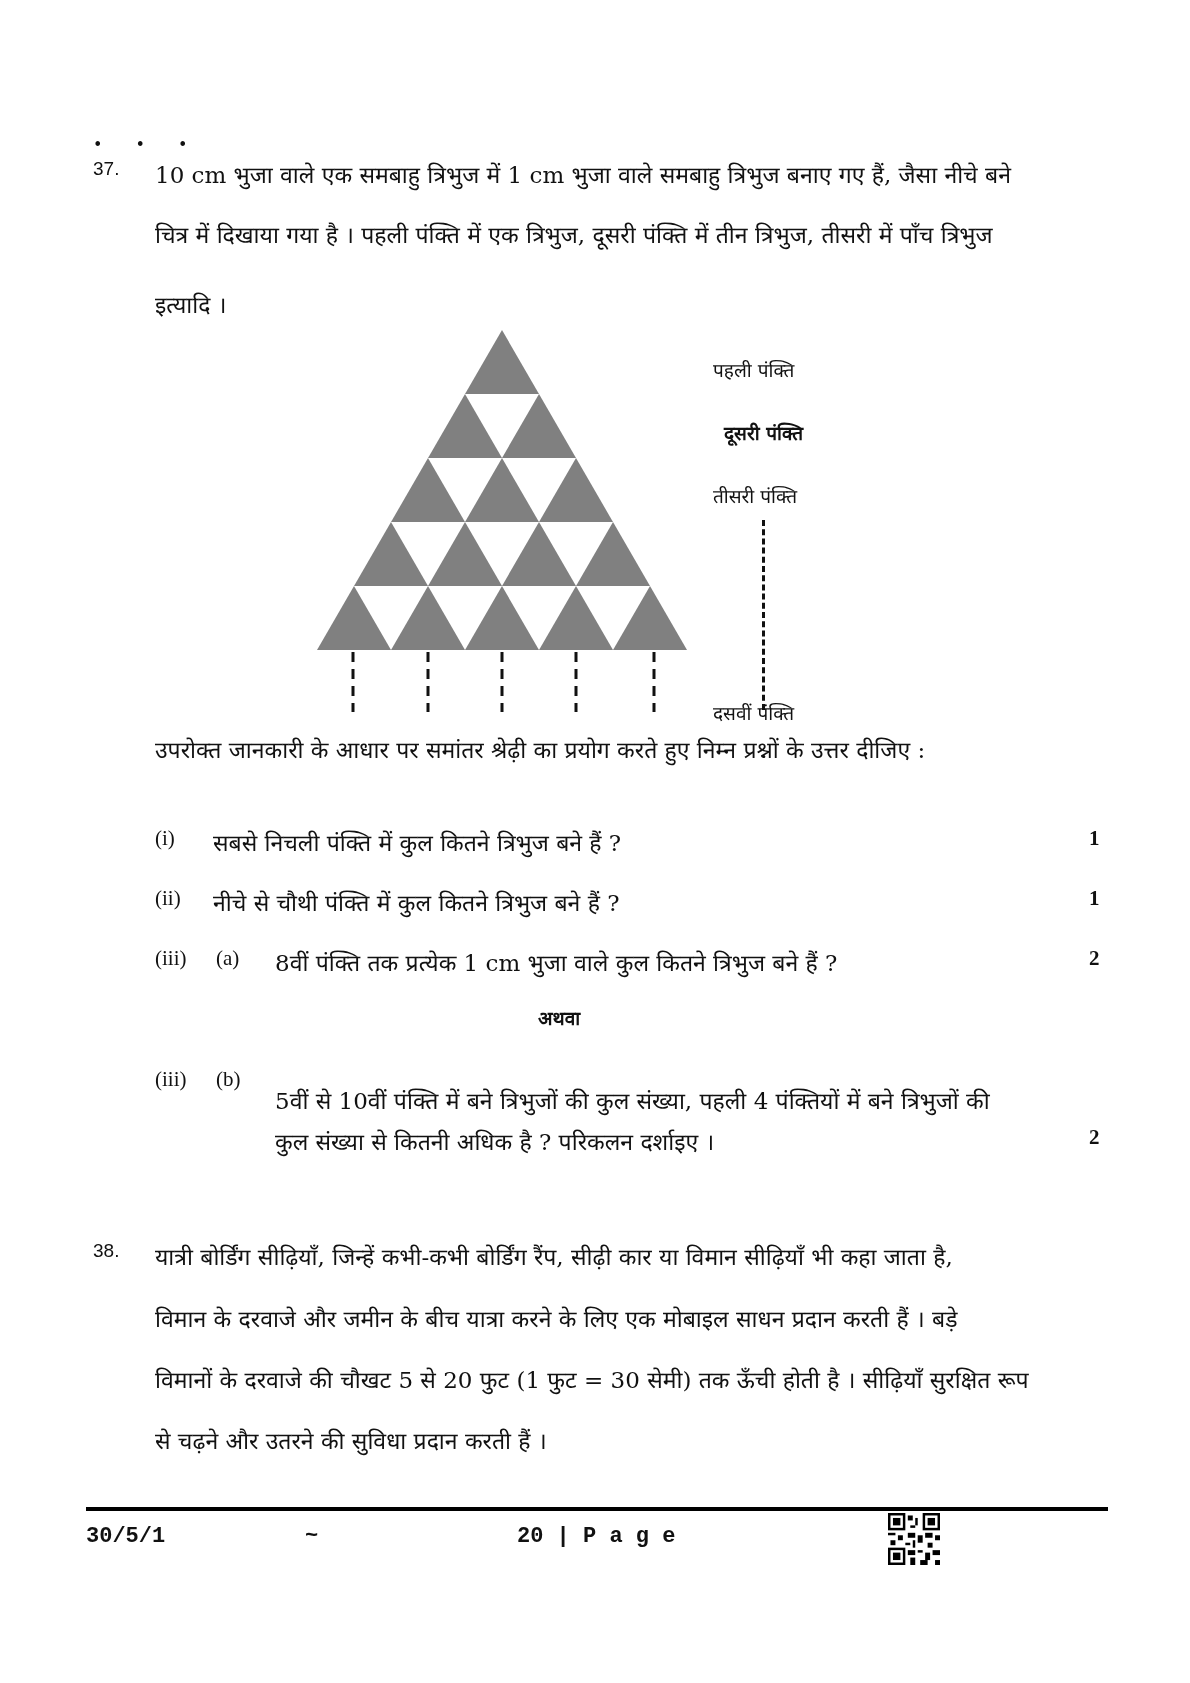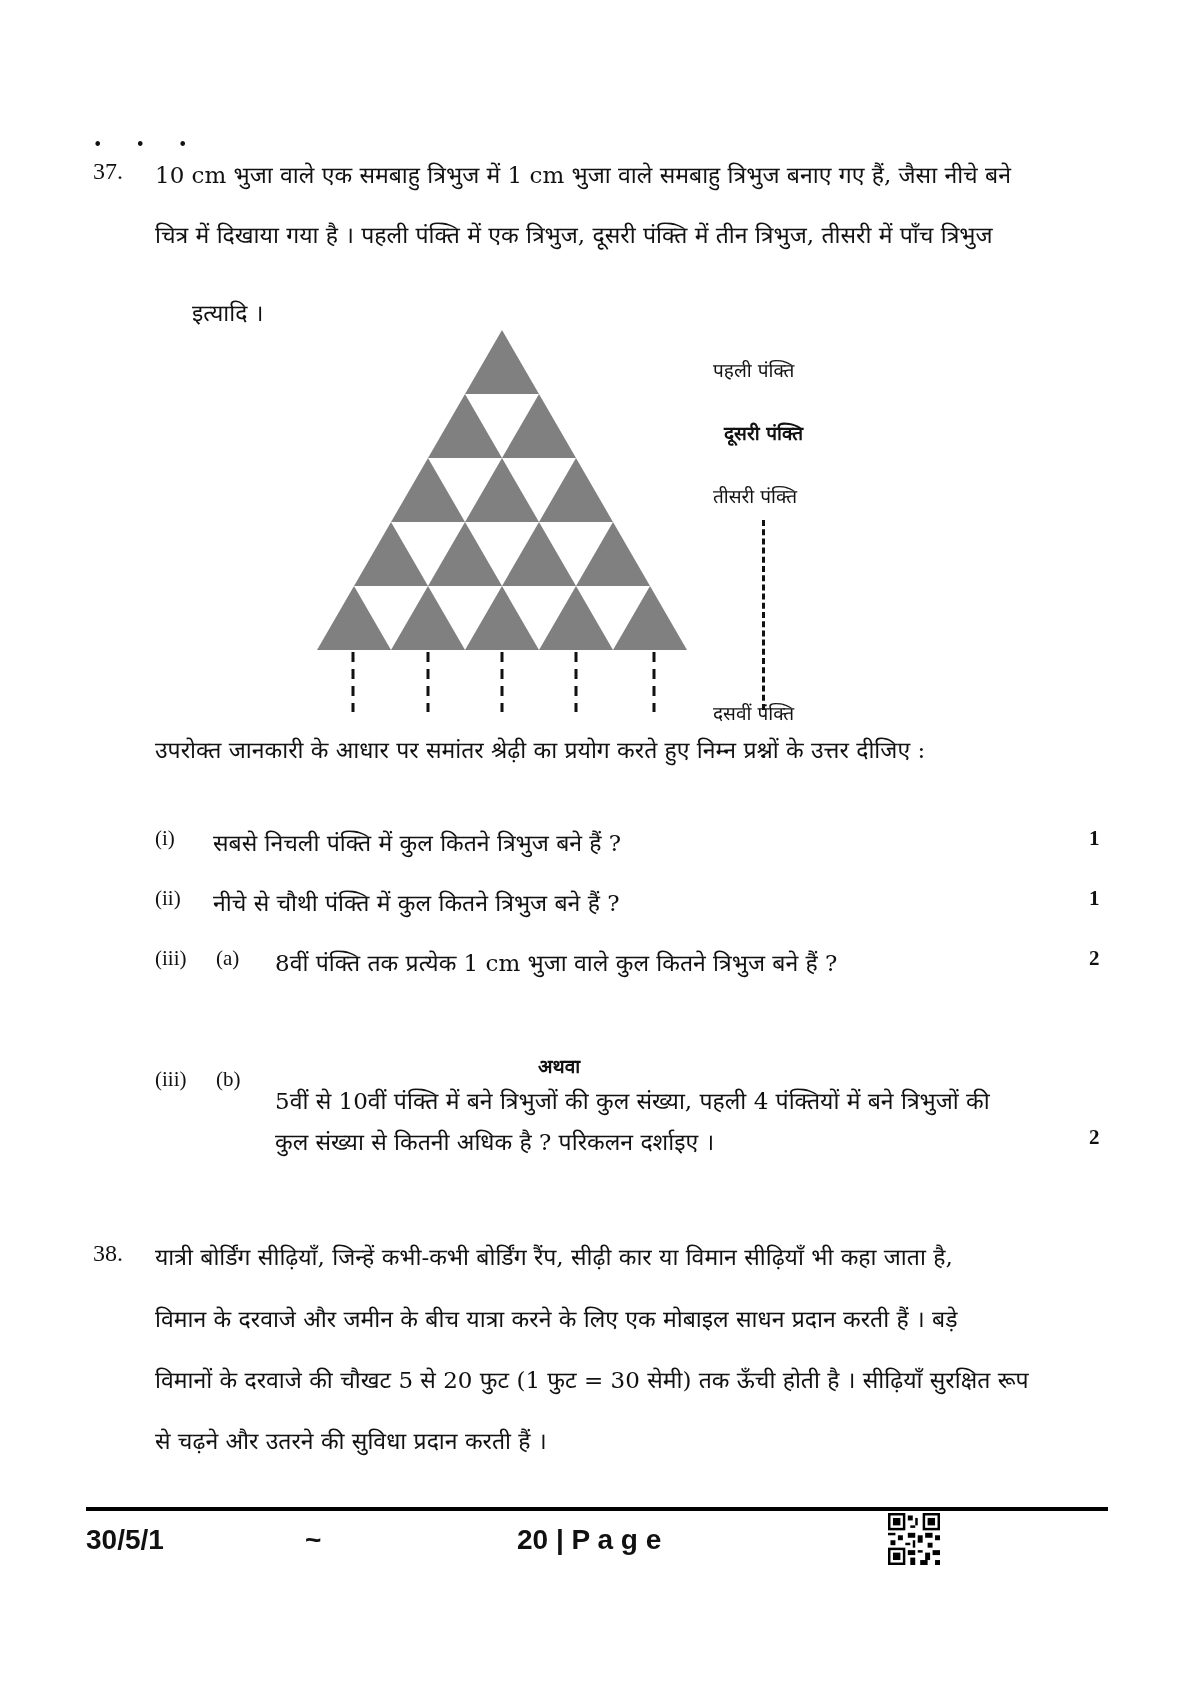--- a/index.html
+++ b/index.html
@@ -3,40 +3,40 @@
 <meta charset="utf-8">
 <style>
   html, body { margin: 0; padding: 0; background: #ffffff; }
   body {
     width: 1190px; height: 1683px; position: relative; overflow: hidden;
     font-family: "DejaVu Serif", "Liberation Serif", serif;
     color: #111;
   }
   .abs { position: absolute; }
   .bullets { left: 93px; top: 135px; font-size: 16px; letter-spacing: 14px; }
-  .qnum { font-family: Liberation Serif, serif; font-size: 24px; }
+  .qnum { font-family: Liberation Sans, sans-serif; font-size: 19px; }
   .line { white-space: nowrap; font-size: 23px; }
   .latin { font-family: "Liberation Serif", serif; font-size: 21px; }
   .marks { font-family: "Liberation Serif", serif; font-weight: bold; font-size: 21px; }
   .label { font-size: 19px; white-space: nowrap; }
-  .or { font-weight: bold; font-size: 19px; margin-top: 48px; }
+  .or { font-weight: bold; font-size: 19px; }
   .footer-rule { left: 86px; top: 1507px; width: 1022px; height: 4px; background: #000; }
-  .footer-text { font-family: Liberation Sans, sans-serif; font-weight: bold; font-size: 28px; }
+  .footer-text { font-family: Liberation Mono, monospace; font-weight: bold; font-size: 22px; }
   .vdash { border-left: 3px dashed #111; width: 0; }
 </style>
 </head>
 <body>
 
 <div class="abs bullets">• • •</div>
 
 <div>
   <div class="abs qnum" style="left:93px; top:158px;">37.</div>
   <div class="abs line" style="left:155px; top:158px;">10 cm भुजा वाले एक समबाहु त्रिभुज में 1 cm भुजा वाले समबाहु त्रिभुज बनाए गए हैं, जैसा नीचे बने</div>
   <div class="abs line" style="left:155px; top:218px;">चित्र में दिखाया गया है । पहली पंक्ति में एक त्रिभुज, दूसरी पंक्ति में तीन त्रिभुज, तीसरी में पाँच त्रिभुज</div>
-  <div class="abs line" style="left:155px; top:296px;margin-left:37px;">इत्यादि ।</div>
+  <div class="abs line" style="left:155px; top:288px;">इत्यादि ।</div>
 
   <svg class="abs" style="left:300px; top:320px;" width="420" height="400" viewBox="300 320 420 400">
 
     <g fill="#808080">
 
       <polygon points="502,330 465,394 539,394"></polygon>
 
       <polygon points="465,394 428,458 502,458"></polygon>
       <polygon points="539,394 502,458 576,458"></polygon>
 

